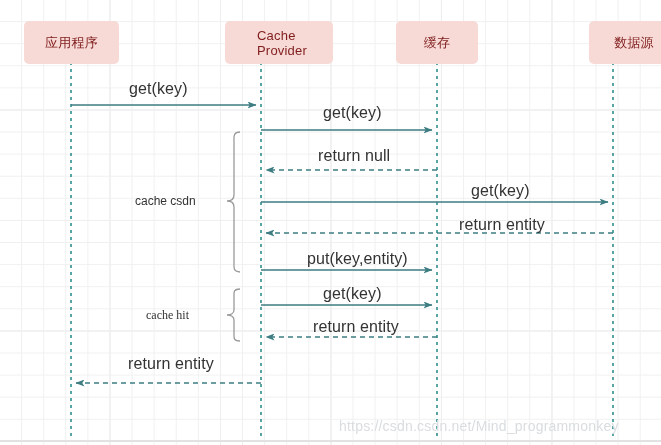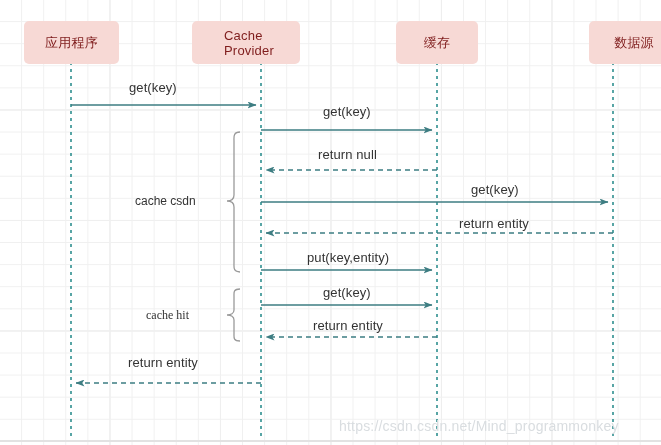--- a/index.html
+++ b/index.html
@@ -41,21 +41,21 @@
     align-items: center;
     justify-content: center;
     color: #7f1d1d;
     font-size: 13px;
     letter-spacing: 0.2px;
     box-sizing: border-box;
   }
   .msg-label {
     position: absolute;
     color: #333333;
-    font-size: 13px;
+    font-size: 16px;
     white-space: nowrap;
     letter-spacing: 0.1px;
   }
   .group-label {
     position: absolute;
     color: #333333;
     font-size: 12px;
     white-space: nowrap;
   }
   .watermark {
@@ -104,21 +104,21 @@
       <path d="M240,132 C233,132 234,137 234,141 L234,195 C234,199 231,201 227,201 C231,201 234,203 234,207 L234,263 C234,267 233,272 240,272"></path>
       <path d="M240,289 C233,289 234,293 234,296 L234,310 C234,313 231,315 227,315 C231,315 234,317 234,320 L234,334 C234,337 233,341 240,341"></path>
     </g>
 
     <line x1="0" y1="441" x2="661" y2="441" stroke="#e2e2e2" stroke-width="2"></line>
   </svg>
 
   <div class="participant-box" style="left:24px; top:21px; width:95px; height:43px;">
     <span>应用程序</span>
   </div>
-  <div class="participant-box" style="left:192px; top:21px; width:108px; height:43px;padding-left:32px;">
+  <div class="participant-box" style="left:225px; top:21px; width:108px; height:43px;padding-left:32px;">
     <span>Cache Provider</span>
   </div>
   <div class="participant-box" style="left:396px; top:21px; width:82px; height:43px;justify-content:center;">
     <span>缓存</span>
   </div>
   <div class="participant-box" style="left:572px; top:21px; width:90px; height:43px;margin-left:17px;">
     <span>数据源</span>
   </div>
 
   <div class="msg-label" style="left:129px; top:80px;">get(key)</div>

